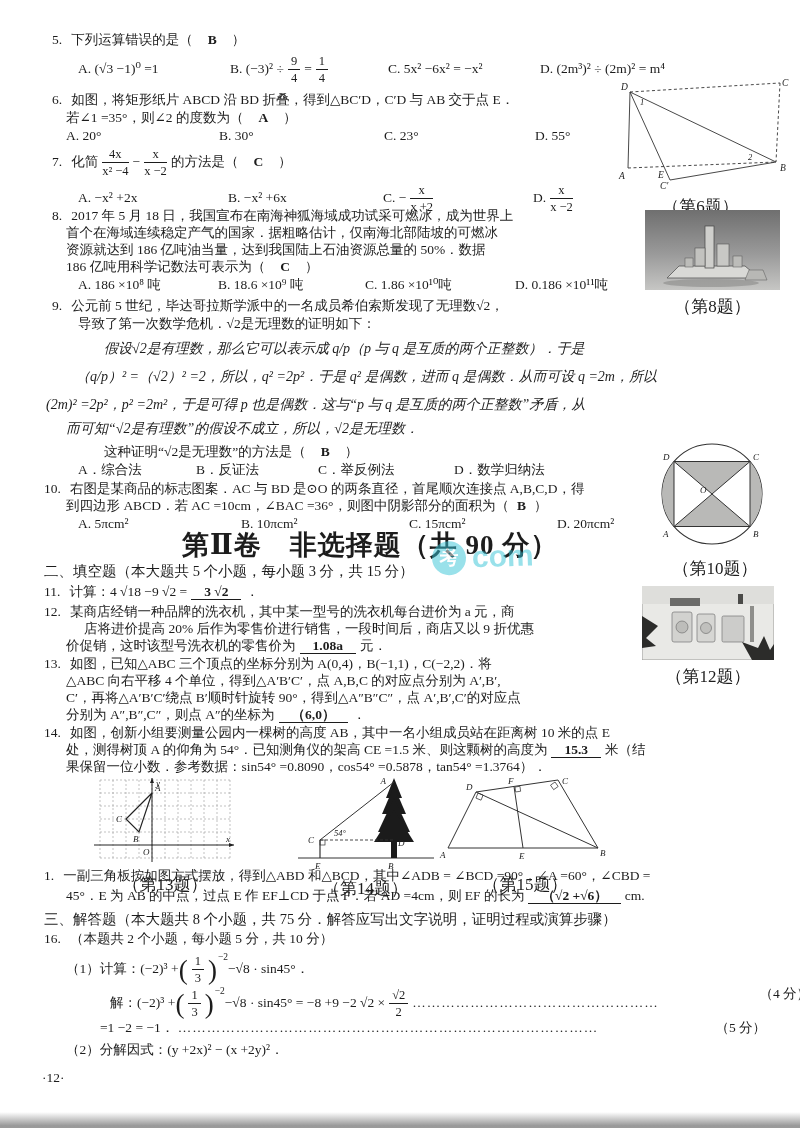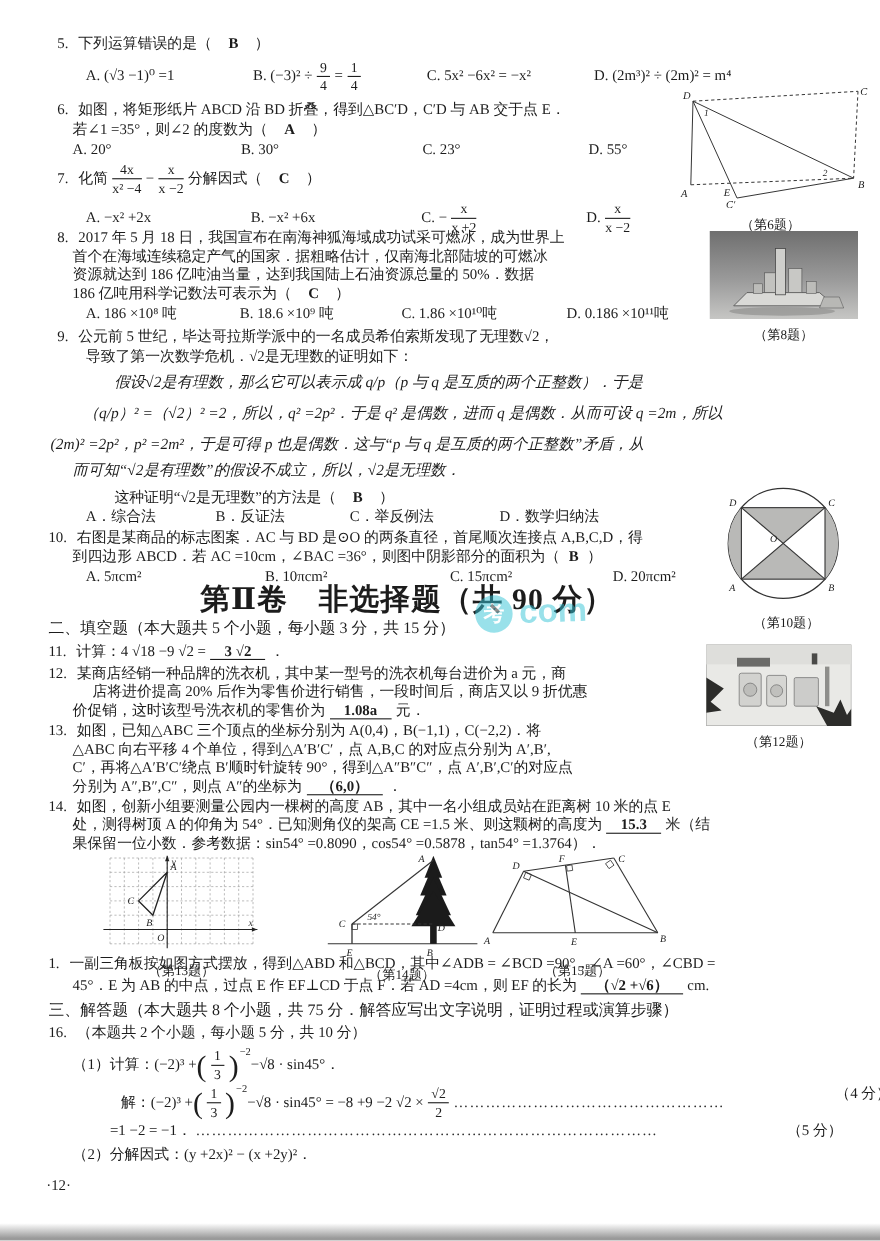--- a/index.html
+++ b/index.html
@@ -13,21 +13,21 @@
   .b{font-weight:normal;}
   .kai{font-style:italic;}
   .opt{display:inline-block;}
   .frac{display:inline-block;vertical-align:middle;text-align:center;margin:0 4px;font-size:12.5px;}
   .frac .fn{display:block;padding:0 3px 1px;border-bottom:1px solid #1c1c1c;line-height:1.15;}
   .frac .fd{display:block;padding-top:1px;line-height:1.15;}
   .bp{font-size:27px;vertical-align:middle;line-height:.9;}
   .exp{font-size:9.5px;vertical-align:13px;margin-left:1px;}
   .title2{position:absolute;font-size:27px;font-weight:bold;letter-spacing:1px;white-space:nowrap;}
   .figblock{position:absolute;text-align:center;}
-  .figcap{font-size:12px;margin-top:1px;}
+  .figcap{font-size:17px;margin-top:1px;}
   .score{position:absolute;right:0;top:0;}
   .dots{letter-spacing:1px;color:#2a2a2a;}
   .wm{position:absolute;left:432px;top:540px;display:flex;align-items:center;gap:6px;
       opacity:.5;transform:rotate(-2deg);pointer-events:none;}
   .wm .wm-badge{width:34px;height:34px;border-radius:50%;background:#35c4d7;color:#fff;
       font-size:19px;font-weight:bold;display:flex;align-items:center;justify-content:center;}
   .wm .wm-text{font-size:30px;font-weight:bold;color:#35c4d7;font-family:"Liberation Sans",sans-serif;}
   .edge-bottom{position:absolute;left:0;top:1112px;width:800px;height:16px;
       background:linear-gradient(180deg,rgba(140,140,140,0) 0%,rgba(120,120,120,.75) 85%);}
   svg text{font-family:"Liberation Serif",serif;font-style:italic;fill:#222;}
@@ -48,21 +48,21 @@
     <span class="qno">6.</span><span>如图，将矩形纸片 ABCD 沿 BD 折叠，得到△BC′D，C′D 与 AB 交于点 E．</span>
   </div>
   <div class="ln" style="left:66px;top:110px;">
     <span>若∠1 =35°，则∠2 的度数为（</span><span class="ans">A</span><span>）</span>
   </div>
   <div class="ln" style="left:66px;top:128px;">
     <span class="opt" style="width:153px">A. 20°</span><span class="opt" style="width:165px">B. 30°</span><span class="opt" style="width:151px">C. 23°</span><span class="opt">D. 55°</span>
   </div>
 
   <div class="ln" style="left:52px;top:147px;">
-    <span class="qno">7.</span><span>化简</span><span class="frac"><span class="fn">4x</span><span class="fd">x² −4</span></span><span>−</span><span class="frac"><span class="fn">x</span><span class="fd">x −2</span></span><span>分解因式（</span><span class="ans">C</span><span>）</span>
+    <span class="qno">7.</span><span>化简</span><span class="frac"><span class="fn">4x</span><span class="fd">x² −4</span></span><span>−</span><span class="frac"><span class="fn">x</span><span class="fd">x −2</span></span><span>的方法是（</span><span class="ans">C</span><span>）</span>
   </div>
   <div class="ln" style="left:78px;top:183px;">
     <span class="opt" style="width:150px"><span>A.</span> <span>−x² +2x</span></span><span class="opt" style="width:155px"><span>B.</span> <span>−x² +6x</span></span><span class="opt" style="width:150px"><span>C.</span> <span>−</span><span class="frac"><span class="fn">x</span><span class="fd">x +2</span></span></span><span class="opt"><span>D.</span><span class="frac"><span class="fn">x</span><span class="fd">x −2</span></span></span>
   </div>
 
   <div class="ln" style="left:52px;top:208px;">
     <span class="qno">8.</span><span>2017 年 5 月 18 日，我国宣布在南海神狐海域成功试采可燃冰，成为世界上</span>
   </div>
   <div class="ln" style="left:66px;top:225px;">首个在海域连续稳定产气的国家．据粗略估计，仅南海北部陆坡的可燃冰</div>
   <div class="ln" style="left:66px;top:242px;">资源就达到 186 亿吨油当量，达到我国陆上石油资源总量的 50%．数据</div>

